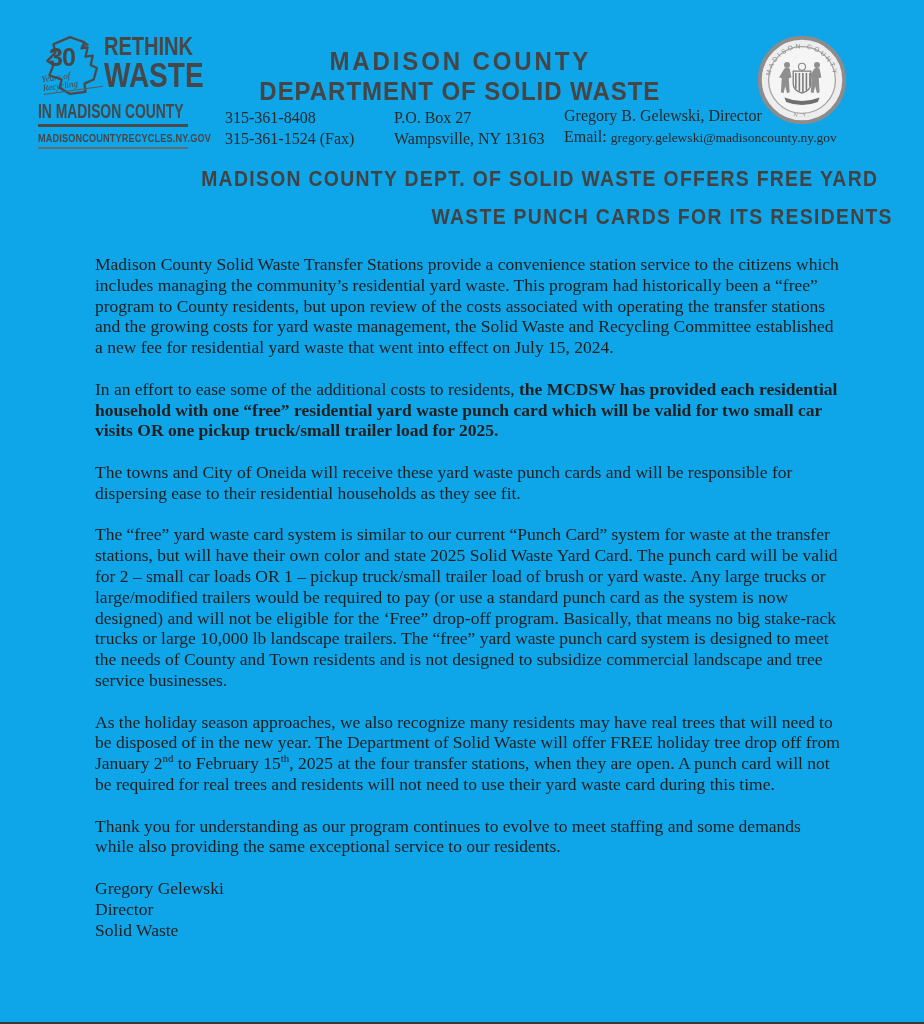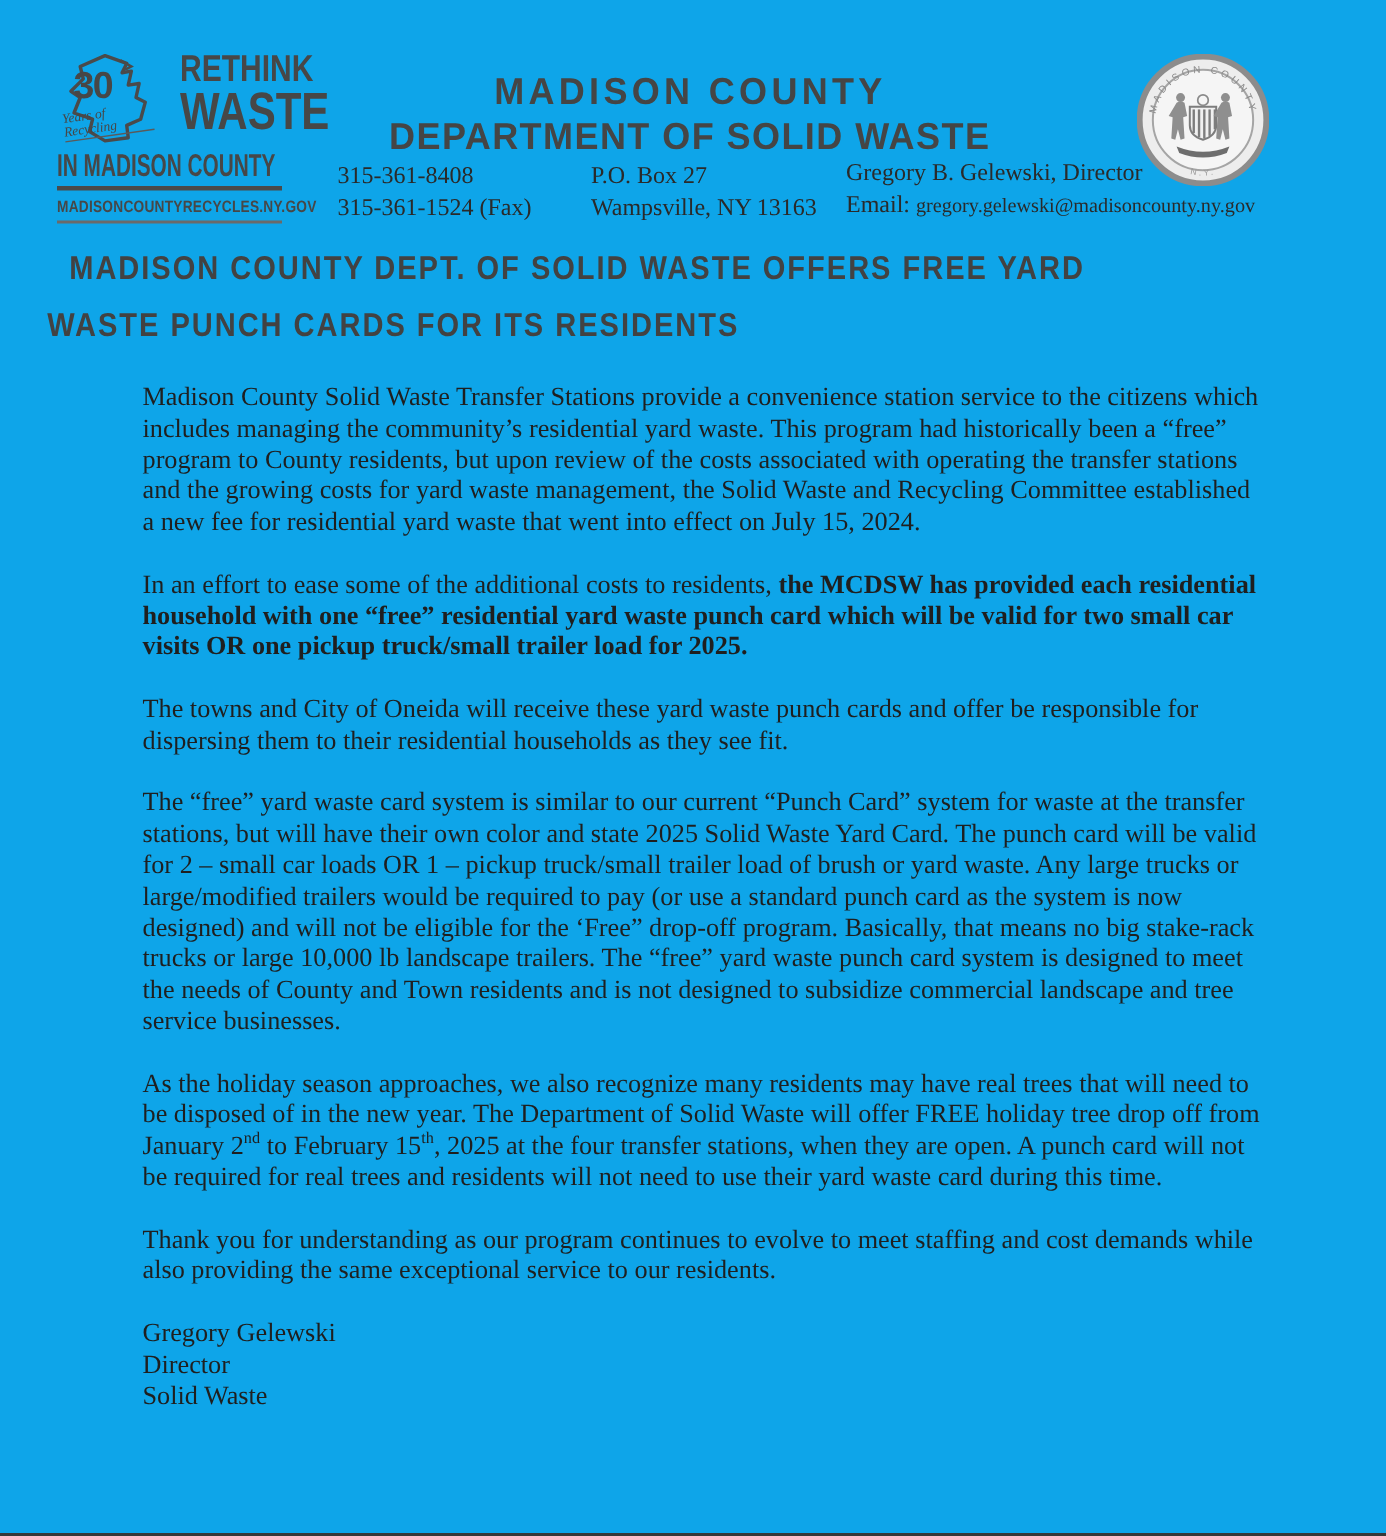--- a/index.html
+++ b/index.html
@@ -23,21 +23,21 @@
   .logo-30{
     position:absolute;left:11px;top:9px;
     font-size:25px;font-weight:bold;letter-spacing:-1px;
   }
   .logo-years{
     position:absolute;left:4px;top:37px;width:60px;
     font-family:"Liberation Serif", serif;font-style:italic;
     font-size:9px;transform:rotate(-8deg);line-height:9px;
     border-bottom:1px solid #5a5a5a;padding-bottom:1px;
   }
-  .logo-rethink{margin-left:18px;}
+  .logo-rethink{margin-left:2px;}
   .logo-rethink .l1{
     font-size:25px;font-weight:bold;line-height:24px;
     display:inline-block;transform:scaleX(0.80);transform-origin:left;
     white-space:nowrap;letter-spacing:0px;
   }
   .logo-rethink .l2{
     font-size:35px;font-weight:bold;line-height:32px;
     display:inline-block;transform:scaleX(0.80);transform-origin:left;
     white-space:nowrap;letter-spacing:0px;
   }
@@ -71,21 +71,21 @@
   .contact-col.c1{left:193px;top:107px;}
   .contact-col.c2{left:362px;top:107px;}
   .contact-col.c3{left:532px;top:105px;}
   .email-addr{font-size:13.5px;}
 
   .seal{position:absolute;left:758px;top:36px;width:88px;height:88px;}
 
   
   .doc-title{
     position:absolute;left:0;right:0;top:160px;margin:0;
-    text-align:left;color:#424242;
+    text-align:right;color:#424242;
     font-family:"Liberation Sans", sans-serif;font-weight:bold;
     font-size:22px;line-height:38px;
   }
   .doc-title .tline{
     display:inline-block;transform:scaleX(0.88);transform-origin:center;
     letter-spacing:1.5px;white-space:nowrap;
   }
 
   
   .body-text{
@@ -188,24 +188,24 @@
   </div>
 
   <h1 class="doc-title">
     <span class="tline">MADISON COUNTY DEPT. OF SOLID WASTE OFFERS FREE YARD</span><br>
     <span class="tline">WASTE PUNCH CARDS FOR ITS RESIDENTS</span>
   </h1>
 
   <div class="body-text">
     <p><span>Madison County Solid Waste Transfer Stations provide a convenience station service to the citizens which includes managing the community’s residential yard waste. This program had historically been a “free” program to County residents, but upon review of the costs associated with operating the transfer stations and the growing costs for yard waste management, the Solid Waste and Recycling Committee established a new fee for residential yard waste that went into effect on July 15, 2024.</span></p>
     <p><span>In an effort to ease some of the additional costs to residents, </span><span style="font-weight: bold;">the MCDSW has provided each residential household with one “free” residential yard waste punch card which will be valid for two small car visits OR one pickup truck/small trailer load for 2025.</span></p>
-    <p><span>The towns and City of Oneida will receive these yard waste punch cards and offer be responsible for dispersing them to their residential households as they see fit.</span></p>
+    <p><span>The towns and City of Oneida will receive these yard waste punch cards and will be responsible for dispersing ease to their residential households as they see fit.</span></p>
     <p><span>The “free” yard waste card system is similar to our current “Punch Card” system for waste at the transfer stations, but will have their own color and state 2025 Solid Waste Yard Card. The punch card will be valid for 2 – small car loads OR 1 – pickup truck/small trailer load of brush or yard waste. Any large trucks or large/modified trailers would be required to pay (or use a standard punch card as the system is now designed) and will not be eligible for the ‘Free” drop-off program. Basically, that means no big stake-rack trucks or large 10,000 lb landscape trailers. The “free” yard waste punch card system is designed to meet the needs of County and Town residents and is not designed to subsidize commercial landscape and tree service businesses.</span></p>
     <p><span>As the holiday season approaches, we also recognize many residents may have real trees that will need to be disposed of in the new year. The Department of Solid Waste will offer FREE holiday tree drop off from January 2</span><sup>nd</sup><span> to February 15</span><sup>th</sup><span>, 2025 at the four transfer stations, when they are open. A punch card will not be required for real trees and residents will not need to use their yard waste card during this time.</span></p>
-    <p><span>Thank you for understanding as our program continues to evolve to meet staffing and cost demands while also providing the same exceptional service to our residents.</span></p>
+    <p><span>Thank you for understanding as our program continues to evolve to meet staffing and some demands while also providing the same exceptional service to our residents.</span></p>
 
     <div class="signature">
       <div>Gregory Gelewski</div>
       <div>Director</div>
       <div>Solid Waste</div>
     </div>
   </div>
 
   <div class="scan-edge"></div>
 </div>

